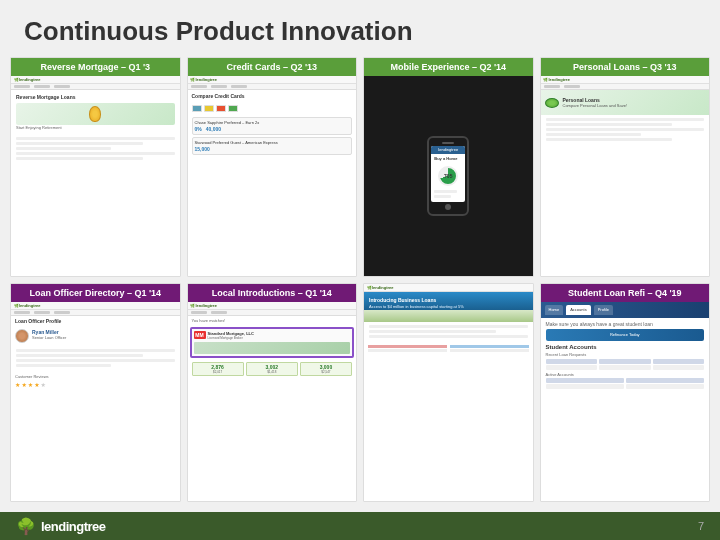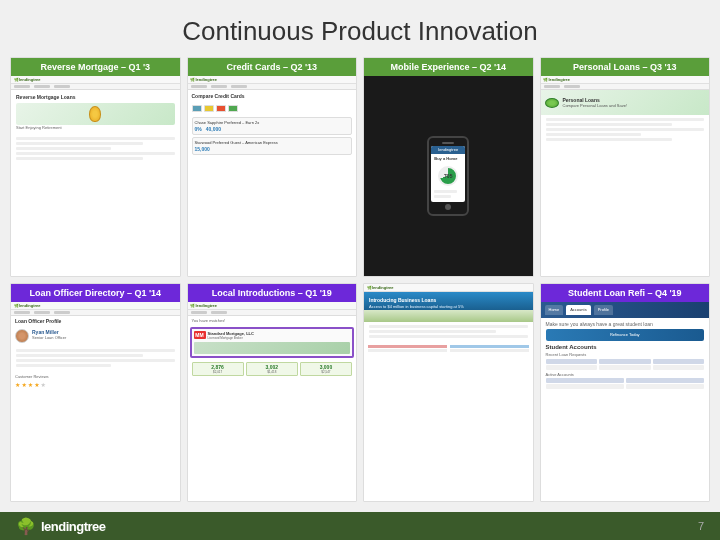--- a/index.html
+++ b/index.html
@@ -14,25 +14,24 @@
     .slide {
       width: 720px;
       height: 540px;
       background: #f0f0f0;
       display: flex;
       flex-direction: column;
     }
 
     .slide-title {
       font-size: 26px;
-      font-weight: 400;
+      font-weight: 700;
       color: #333;
       padding: 16px 24px 10px 24px;
       background: #f0f0f0;
-      text-align: center;
     }
 
     .grid-container {
       display: grid;
       grid-template-columns: repeat(4, 1fr);
       grid-template-rows: repeat(2, 1fr);
       gap: 6px;
       padding: 0 10px 10px 10px;
       flex: 1;
     }
@@ -49,21 +48,21 @@
     .card-header {
       padding: 4px 6px;
       font-size: 9px;
       font-weight: 600;
       color: #fff;
       text-align: center;
       white-space: nowrap;
     }
 
     .card-header.green { background: #5a9e3a; }
-    .card-header.blue { background: #6d28d9; }
+    .card-header.blue { background: #701a75; }
 
     .card-body {
       flex: 1;
       overflow: hidden;
       position: relative;
       background: #fff;
     }
 
     
     .mock-site {
@@ -689,21 +688,21 @@
             <span style="color:#f5a820;font-size:6px;">★</span>
             <span style="color:#f5a820;font-size:6px;">★</span>
             <span style="color:#f5a820;font-size:6px;">★</span>
             <span style="color:#ccc;font-size:6px;">★</span>
           </div>
         </div>
       </div>
     </div>
 
     <div class="card">
-      <div class="card-header blue">Local Introductions – Q1 '19</div>
+      <div class="card-header blue">Local Introductions – Q1 '14</div>
       <div class="card-body">
         <div class="mock-site">
           <div class="site-logo-bar">
             <span class="mini-logo"><span class="mini-logo-leaf">🌿</span>lendingtree</span>
           </div>
           <div class="site-nav">
             <div class="nav-dot"></div>
             <div class="nav-dot"></div>
           </div>
           <div style="padding:2px 4px;font-size:4px;color:#666;">You have matches!</div>

